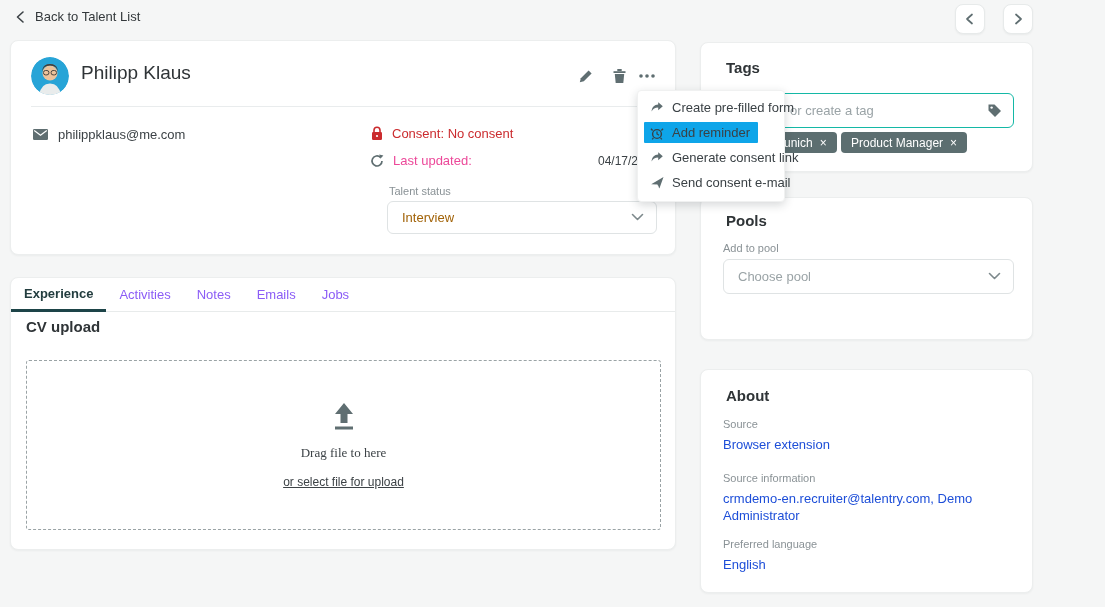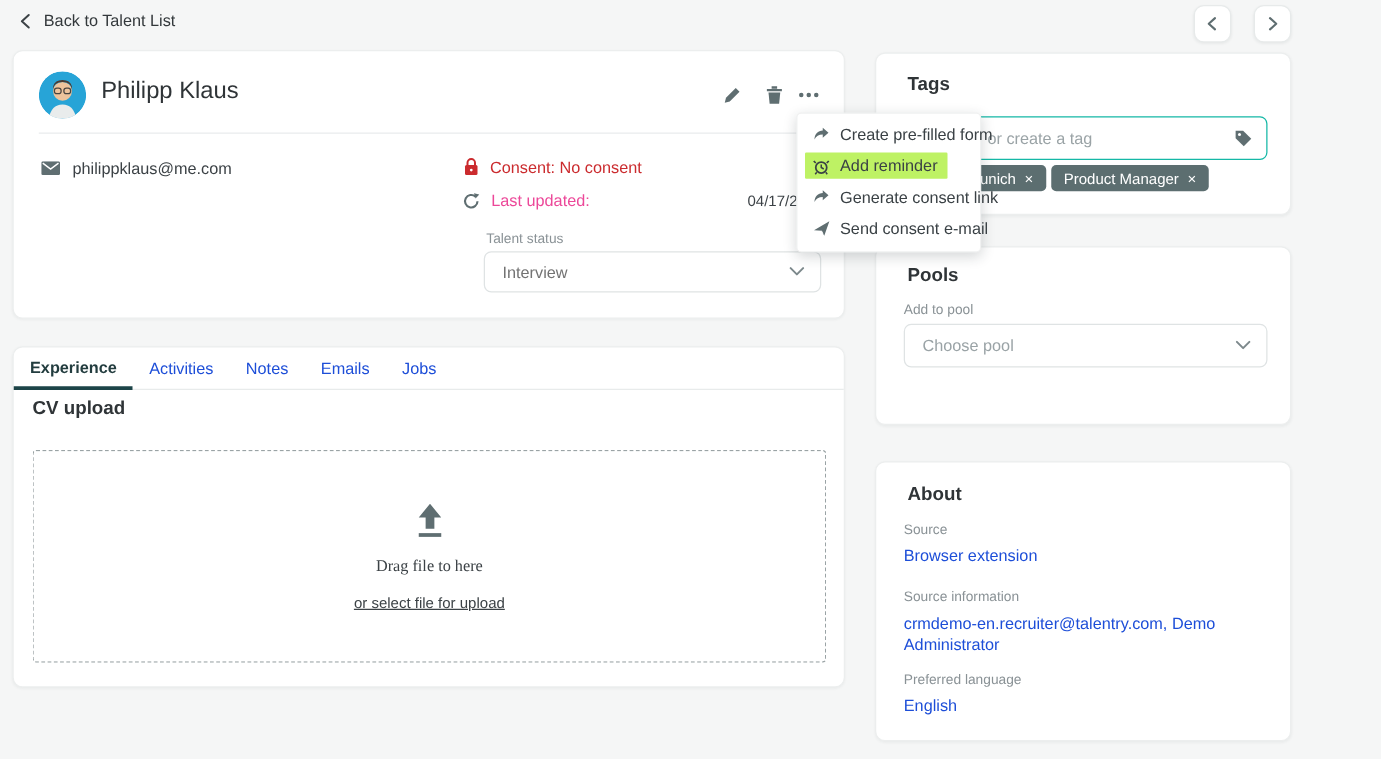--- a/index.html
+++ b/index.html
@@ -28,28 +28,28 @@
   .email-row { position:absolute; left:22px; top:86px; display:flex; align-items:center; gap:10px; font-size:13px; color:#3c4246; }
   .consent-row { position:absolute; left:360px; top:85px; display:flex; align-items:center; gap:9px;
                  font-size:13px; color:#cb2b2e; }
   .updated-row { position:absolute; left:359px; top:112px; display:flex; align-items:center; gap:9px;
                  font-size:13px; color:#ec4899; }
   .updated-date { position:absolute; left:530px; top:113px; width:97px; text-align:right; font-size:12px; color:#3c4246; }
   .field-label { font-size:11px; color:#8a9296; }
   .status-label { position:absolute; left:378px; top:144px; }
   .select { position:absolute; display:flex; align-items:center; justify-content:space-between;
             padding:0 12px 0 14px; border:1px solid #dfe3e4; border-radius:6px; background:#fff;
-            font-size:13px; color:#737373; cursor:pointer; }
+            font-size:13px; color:#a16207; cursor:pointer; }
   .status-select { left:376px; top:160px; width:270px; height:33px; }
 
   
   .tabs-card { left:10px; top:277px; width:666px; height:273px; }
   .tabs-row { position:absolute; left:0; right:0; top:0; height:34px; border-bottom:1px solid #e8ebeb;
               display:flex; align-items:stretch; }
-  .tab { padding:0 13px; display:flex; align-items:center; font-size:13px; color:#1d4ed8; cursor:pointer; }
+  .tab { padding:0 13px; display:flex; align-items:center; font-size:13px; color:#8b5cf6; cursor:pointer; }
   .tab.active { color:#233d3f; font-weight:600; border-bottom:3px solid #1d4448; margin-bottom:-1px; }
   .cv-title { position:absolute; left:15px; top:40px; font-size:15px; font-weight:700; color:#2f3437; }
   .dropzone { position:absolute; left:15px; top:82px; width:635px; height:170px;
               border:1px dashed #9aa3a5; border-radius:3px; display:flex; flex-direction:column;
               align-items:center; justify-content:center; gap:14px; cursor:pointer; }
   .drop-text { font-size:13px; color:#3c4246;font-family:Liberation Serif, serif; }
   .drop-link { font-size:12px; color:#3c4246; text-decoration:underline; cursor:pointer; }
 
   
   .sec-title { position:absolute; left:25px; font-size:15px; font-weight:700; color:#2f3437; }
@@ -75,21 +75,21 @@
   .about-card { left:700px; top:369px; width:333px; height:224px; }
   .about-item { position:absolute; left:22px; width:270px; }
   .about-value { margin-top:6px; font-size:13px; color:#1d4ed8; line-height:17px; }
 
   
   .menu { position:absolute; left:637px; top:90px; width:148px; background:#fff; border:1px solid #f0f1f1;
           border-radius:4px; box-shadow:0 3px 10px rgba(30,40,45,.18); padding:4px 0 6px; z-index:50; }
   .menu-item { height:25px; display:flex; align-items:center; padding:0 12px; font-size:13px;
                color:#3a4145; cursor:pointer; white-space:nowrap; }
   .menu-item .inner { display:flex; align-items:center; gap:8px; }
-  .menu-item.hl .inner { background:#bef264; padding:3px 8px 3px 6px; margin-left:-6px; border-radius:1px; }
+  .menu-item.hl .inner { background:#0ea5e9; padding:3px 8px 3px 6px; margin-left:-6px; border-radius:1px; }
 
   svg { display:block; }
 </style>
 </head>
 <body>
 
 <div class="canvas">
 
   <div class="back-link">
     <span>

